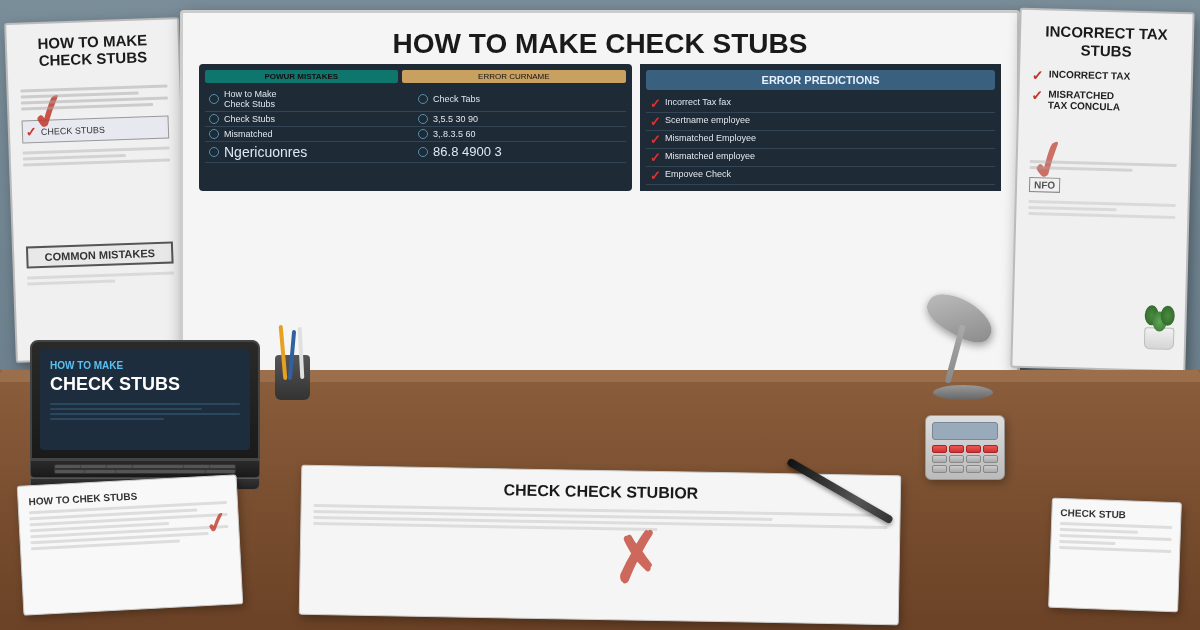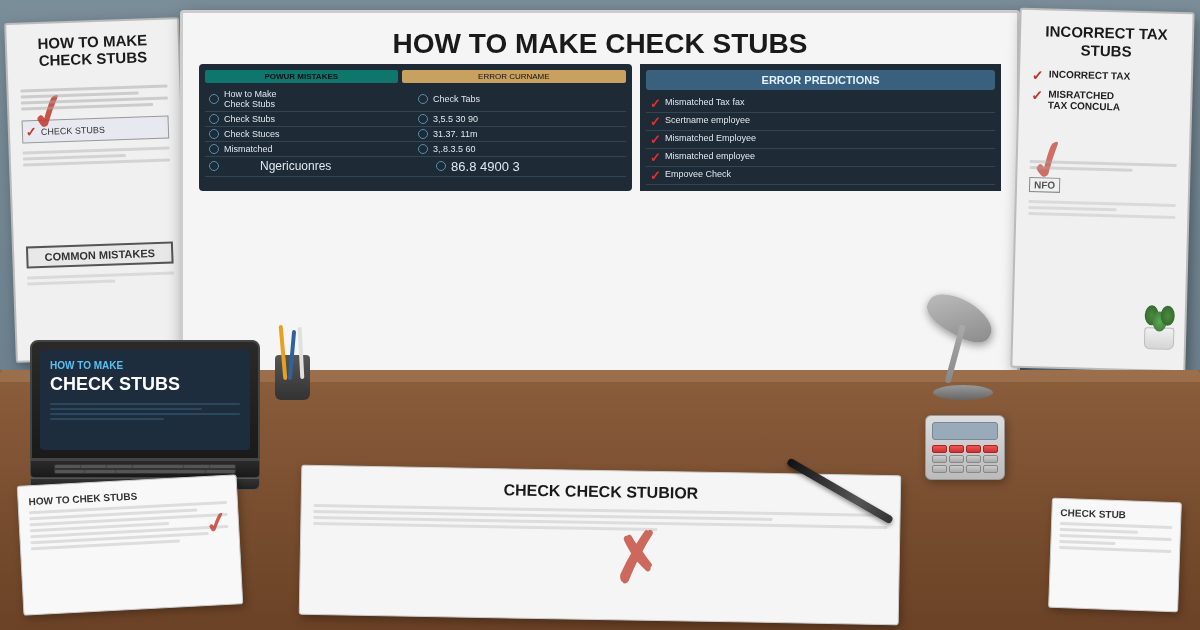--- a/index.html
+++ b/index.html
@@ -561,43 +561,37 @@
           <div style="flex:1; font-size:9px;">Check Tabs</div>
         </div>
         <div class="data-row">
           <div class="circle-icon"></div>
           <div style="flex:1; font-size:9px;">Check Stubs</div>
           <div class="circle-icon"></div>
           <div style="flex:1; font-size:9px;">3,5.5 30 90</div>
         </div>
         <div class="data-row">
           <div class="circle-icon"></div>
-          <div style="flex:1; font-size:9px;">Check Stuces</div>
-          <div class="circle-icon"></div>
-          <div style="flex:1; font-size:9px;">31.37. 11m</div>
-        </div>
-        <div class="data-row">
-          <div class="circle-icon"></div>
           <div style="flex:1; font-size:9px;">Mismatched</div>
           <div class="circle-icon"></div>
           <div style="flex:1; font-size:9px;">3,.8.3.5 60</div>
         </div>
         <div class="data-row">
           <div class="circle-icon"></div>
-          <div style="flex:1; font-size:12px;margin-left:36px;">Ngericuonres</div>
+          <div style="flex:1; font-size:14px;">Ngericuonres</div>
           <div class="circle-icon"></div>
           <div style="flex:1; font-size:13px;">86.8 4900 3</div>
         </div>
       </div>
 
       <div class="poster-col-right">
         <div class="col-header">ERROR PREDICTIONS</div>
         <div class="error-row">
           <span class="error-chk">✓</span>
-          <span>Mismatched Tax fax</span>
+          <span>Incorrect Tax fax</span>
         </div>
         <div class="error-row">
           <span class="error-chk">✓</span>
           <span>Scertname employee</span>
         </div>
         <div class="error-row">
           <span class="error-chk">✓</span>
           <span>Mismatched Employee</span>
         </div>
         <div class="error-row">

